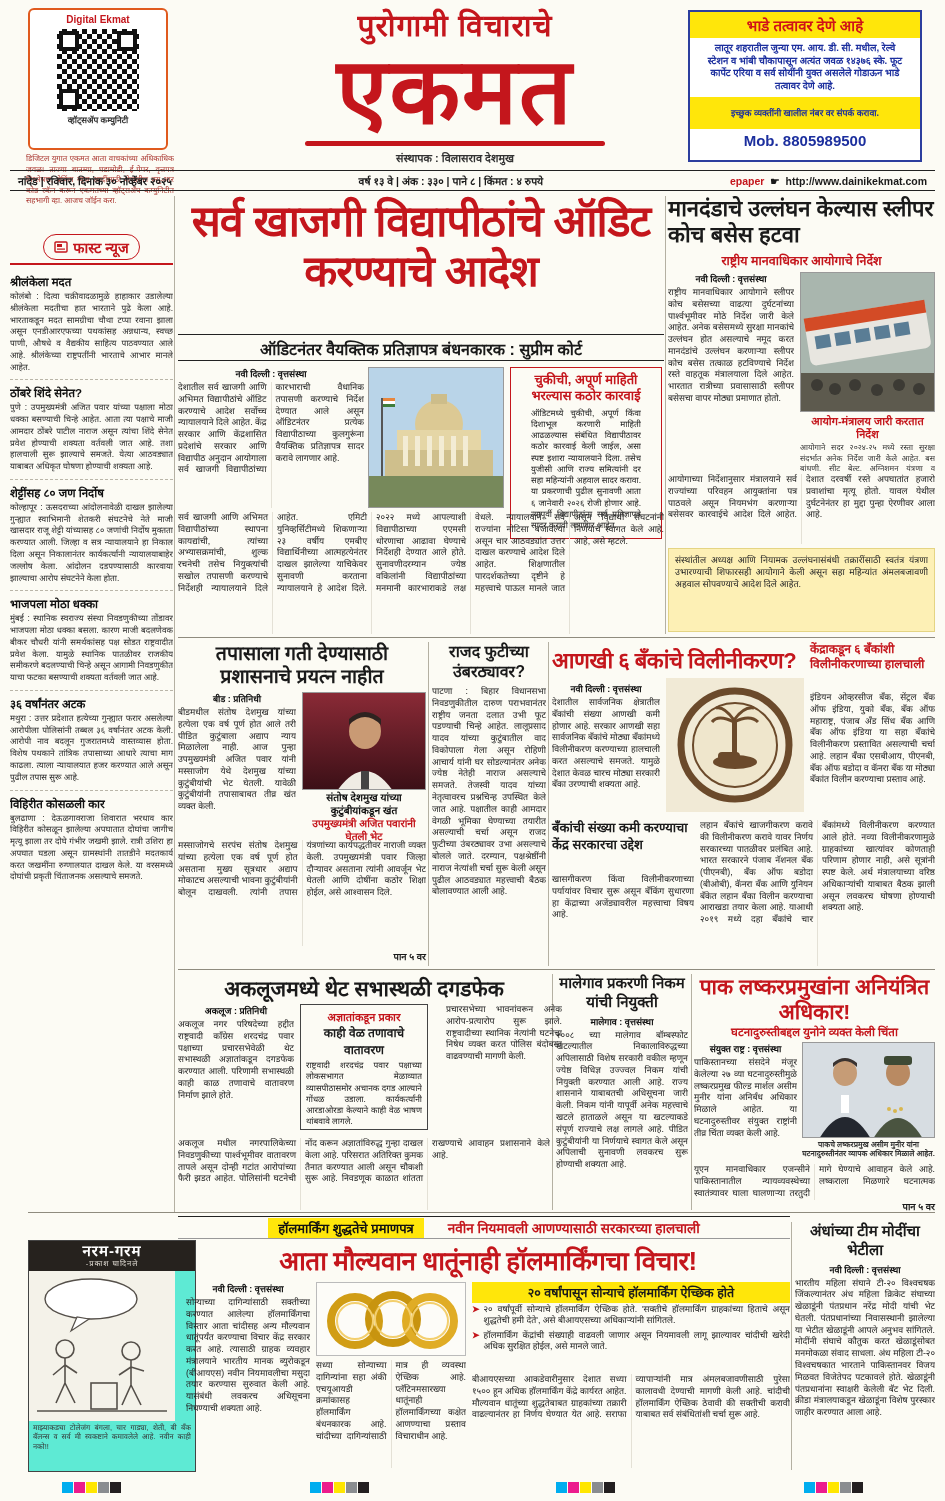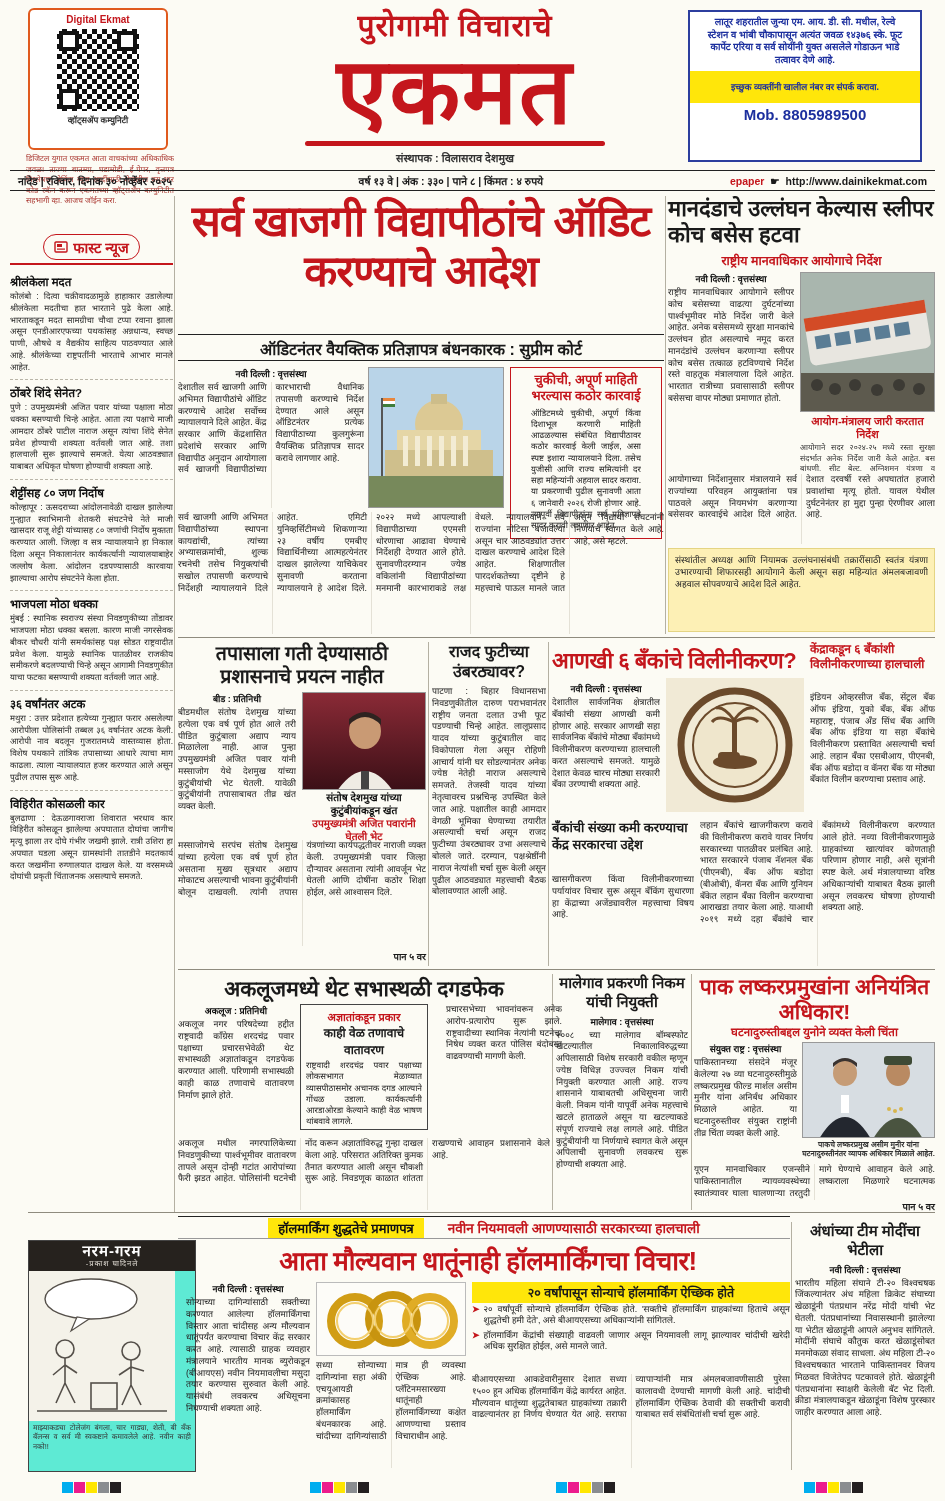--- a/index.html
+++ b/index.html
@@ -173,20 +173,21 @@
   <div class="abs promo">डिजिटल युगात एकमत आता वाचकांच्या अधिकाधिक जवळ! ताज्या बातम्या, घडामोडी, ई-पेपर, वृत्तपत्र विश्लेषण, ब्रेकिंग न्यूज आदींसाठी शेजारील क्यू-आर कोड स्कॅन करून एकमतच्या व्हॉट्सॲप कम्युनिटीत सहभागी व्हा. आजच जॉईन करा.</div>
 
   <div class="abs masthead">
     <div class="mast-tagline">पुरोगामी विचाराचे</div>
     <div class="mast-title">एकमत</div>
     <div class="mast-swash"></div>
     <div class="mast-founder">संस्थापक : विलासराव देशमुख</div>
   </div>
 
   <div class="abs ad-box">
+    <div class="ad-title">भाडे तत्वावर देणे आहे</div>
     <div class="ad-body">लातूर शहरातील जुन्या एम. आय. डी. सी. मधील, रेल्वे स्टेशन व भांबी चौकापासून अत्यंत जवळ १४३७६ स्के. फूट कार्पेट एरिया व सर्व सोयींनी युक्त असलेले गोडाऊन भाडे तत्वावर देणे आहे.</div>
     <div class="ad-contact">इच्छुक व्यक्तींनी खालील नंबर वर संपर्क करावा.</div>
     <div class="ad-mobile">Mob. 8805989500</div>
   </div>
 
   <div class="abs dateline">
     <span class="dl-left">नांदेड | रविवार, दिनांक ३० नोव्हेंबर २०२५</span>
     <span class="dl-center">वर्ष १३ वे | अंक : ३३० | पाने ८ | किंमत : ४ रुपये</span>
     <span class="dl-right">
       <b class="red">epaper</b>
@@ -223,21 +224,21 @@
     <div class="fn-item">
       <div class="fn-title">ठोंबरे शिंदे सेनेत?</div>
       <div class="fn-body">पुणे : उपमुख्यमंत्री अजित पवार यांच्या पक्षाला मोठा धक्का बसण्याची चिन्हे आहेत. आता त्या पक्षाचे माजी आमदार ठोंबरे पाटील नाराज असून त्यांचा शिंदे सेनेत प्रवेश होण्याची शक्यता वर्तवली जात आहे. तशा हालचाली सुरू झाल्याचे समजते. येत्या आठवड्यात याबाबत अधिकृत घोषणा होण्याची शक्यता आहे.</div>
     </div>
     <div class="fn-item">
       <div class="fn-title">शेट्टींसह ८० जण निर्दोष</div>
       <div class="fn-body">कोल्हापूर : ऊसदराच्या आंदोलनावेळी दाखल झालेल्या गुन्ह्यात स्वाभिमानी शेतकरी संघटनेचे नेते माजी खासदार राजू शेट्टी यांच्यासह ८० जणांची निर्दोष मुक्तता करण्यात आली. जिल्हा व सत्र न्यायालयाने हा निकाल दिला असून निकालानंतर कार्यकर्त्यांनी न्यायालयाबाहेर जल्लोष केला. आंदोलन दडपण्यासाठी कारवाया झाल्याचा आरोप संघटनेने केला होता.</div>
     </div>
     <div class="fn-item">
       <div class="fn-title">भाजपला मोठा धक्का</div>
-      <div class="fn-body">मुंबई : स्थानिक स्वराज्य संस्था निवडणुकीच्या तोंडावर भाजपला मोठा धक्का बसला. कारण माजी नगरसेवक बीकर चौधरी यांनी समर्थकांसह पक्ष सोडत राष्ट्रवादीत प्रवेश केला. यामुळे स्थानिक पातळीवर राजकीय समीकरणे बदलण्याची चिन्हे असून आगामी निवडणुकीत याचा फटका बसण्याची शक्यता वर्तवली जात आहे.</div>
+      <div class="fn-body">मुंबई : स्थानिक स्वराज्य संस्था निवडणुकीच्या तोंडावर भाजपला मोठा धक्का बसला. कारण माजी बदलणेवक बीकर चौधरी यांनी समर्थकांसह पक्ष सोडत राष्ट्रवादीत प्रवेश केला. यामुळे स्थानिक पातळीवर राजकीय समीकरणे बदलण्याची चिन्हे असून आगामी निवडणुकीत याचा फटका बसण्याची शक्यता वर्तवली जात आहे.</div>
     </div>
     <div class="fn-item">
       <div class="fn-title">३६ वर्षांनंतर अटक</div>
       <div class="fn-body">मथुरा : उत्तर प्रदेशात हत्येच्या गुन्ह्यात फरार असलेल्या आरोपीला पोलिसांनी तब्बल ३६ वर्षांनंतर अटक केली. आरोपी नाव बदलून गुजरातमध्ये वास्तव्यास होता. विशेष पथकाने तांत्रिक तपासाच्या आधारे त्याचा माग काढला. त्याला न्यायालयात हजर करण्यात आले असून पुढील तपास सुरू आहे.</div>
     </div>
     <div class="fn-item">
       <div class="fn-title">विहिरीत कोसळली कार</div>
       <div class="fn-body">बुलढाणा : देऊळगावराजा शिवारात भरधाव कार विहिरीत कोसळून झालेल्या अपघातात दोघांचा जागीच मृत्यू झाला तर दोघे गंभीर जखमी झाले. रात्री उशिरा हा अपघात घडला असून ग्रामस्थांनी तातडीने मदतकार्य करत जखमींना रुग्णालयात दाखल केले. या वरसमध्ये दोघांची प्रकृती चिंताजनक असल्याचे समजते.</div>
     </div>
   </div>

